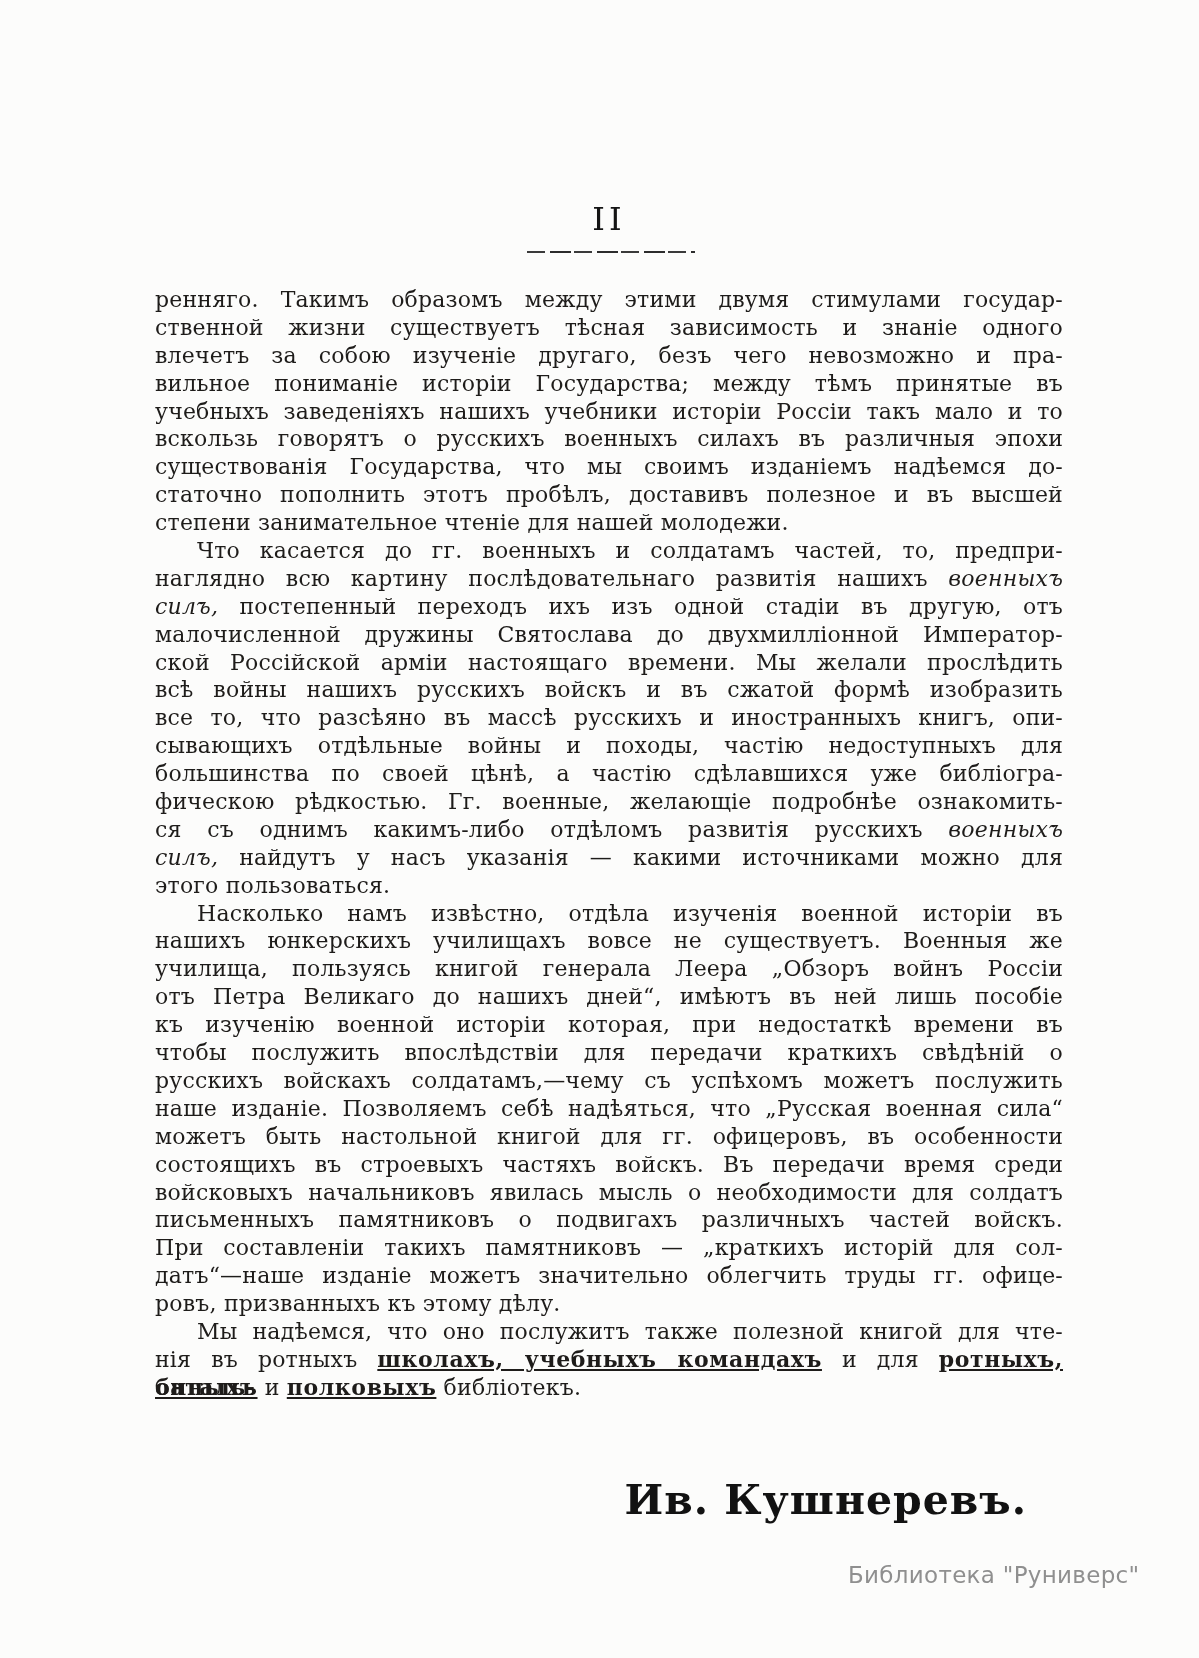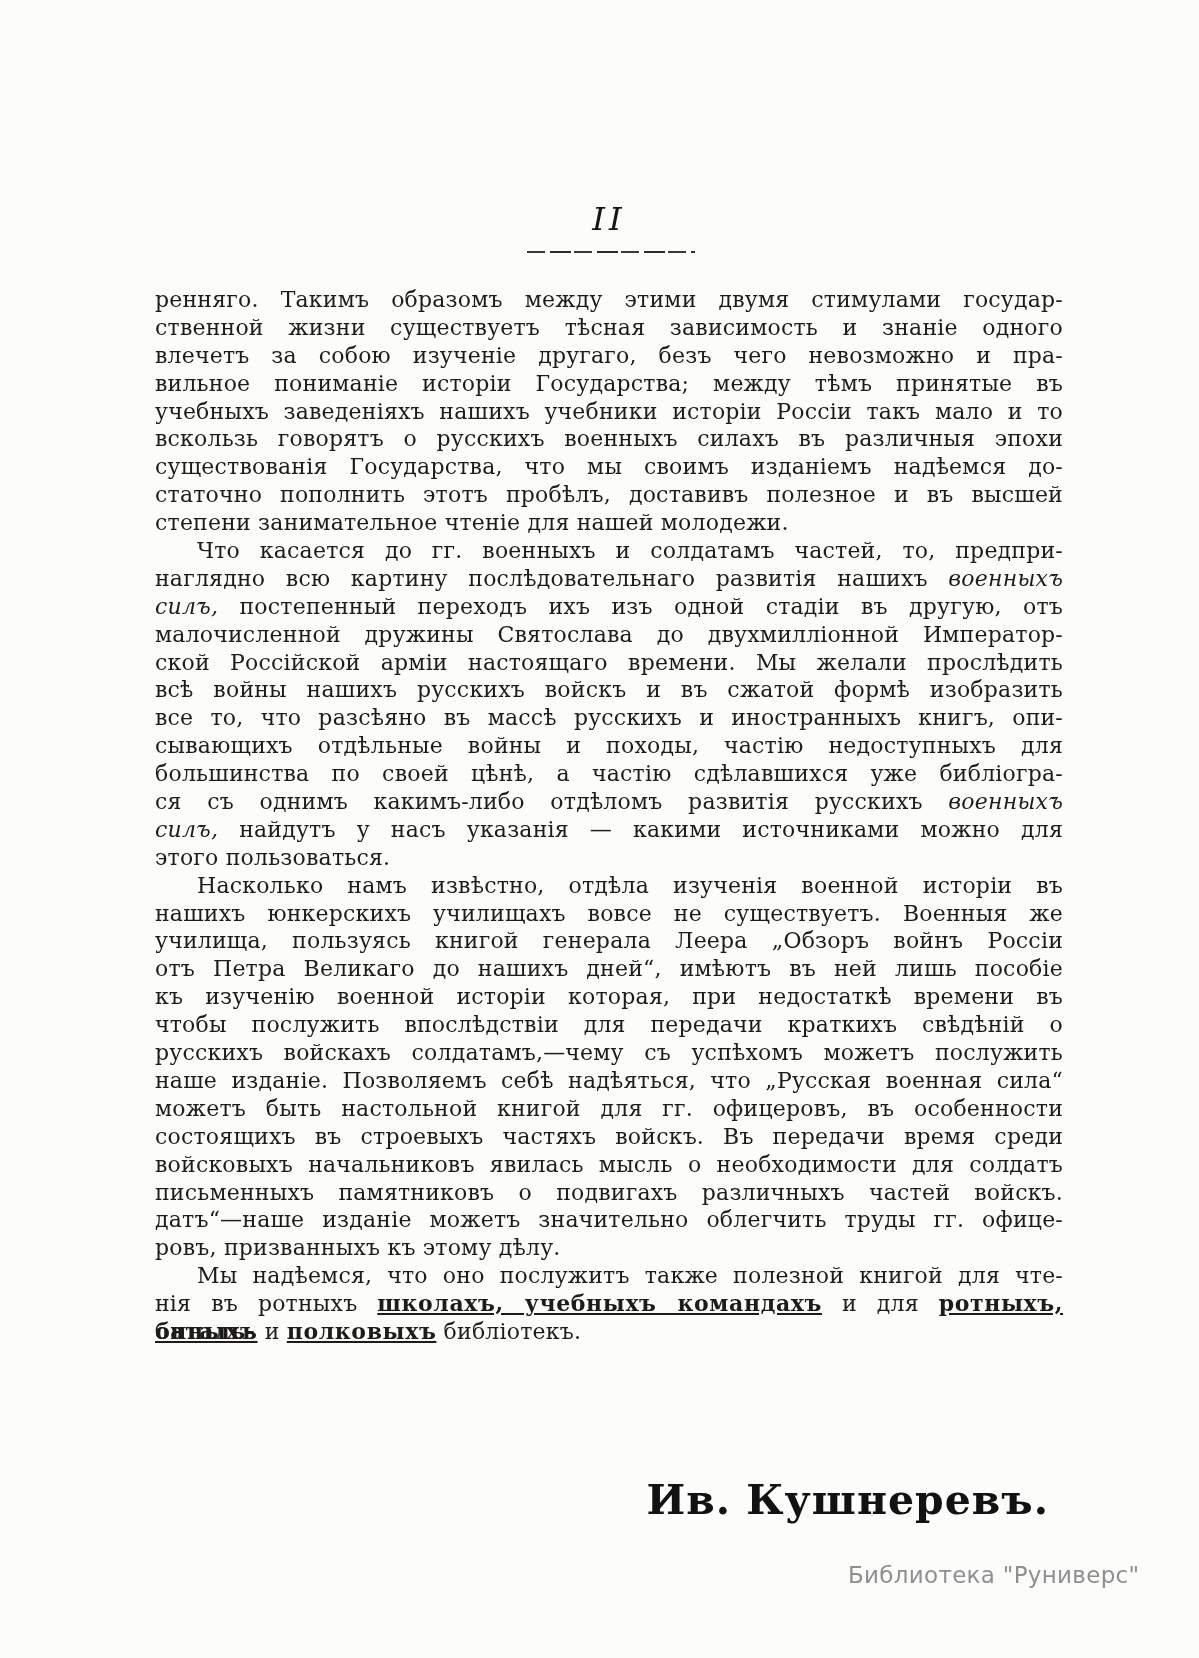--- a/index.html
+++ b/index.html
@@ -18,21 +18,20 @@
   .page-number {
     position: absolute;
     top: 200px;
     left: 155px;
     width: 908px;
     text-align: center;
     font-size: 32px;
     font-weight: normal;
     letter-spacing: 4px;
     color: #141414;
-    font-style: italic;
   }
   .divider-rule {
     position: absolute;
     top: 250px;
     left: 527px;
     width: 168px;
     height: 3px;
     background: repeating-linear-gradient(
       90deg,
       #3a3a3a 0px, #3a3a3a 18px,
@@ -60,21 +59,21 @@
     height: 27.9px;
     overflow: visible;
   }
   .para .line:last-child { text-align-last: left; }
   .para.indented .line:first-child { text-indent: 42px; }
   .it { font-style: italic; }
   .bd { font-weight: bold; letter-spacing: 0.6px; text-decoration: underline; }
   .signature {
     position: absolute;
     top: 1476px;
-    left: 167px;
+    left: 145px;
     width: 908px;
     text-align: right;
     padding-right: 26px;
     box-sizing: border-box;
     font-size: 41px;
     font-weight: bold;
     letter-spacing: 1px;
     color: #121212;
   }
   .watermark {
@@ -110,37 +109,39 @@
   <div class="para indented">
       <div class="line">Что касается до гг. военныхъ и солдатамъ частей, то, предпри-</div>
       <div class="line"><span>наглядно всю картину послѣдовательнаго развитія нашихъ </span><span class="it">военныхъ</span></div>
       <div class="line"><span class="it">силъ,</span><span> постепенный переходъ ихъ изъ одной стадіи въ другую, отъ</span></div>
       <div class="line">малочисленной дружины Святослава до двухмилліонной Император-</div>
       <div class="line">ской Россійской арміи настоящаго времени. Мы желали прослѣдить</div>
       <div class="line">всѣ войны нашихъ русскихъ войскъ и въ сжатой формѣ изобразить</div>
       <div class="line">все то, что разсѣяно въ массѣ русскихъ и иностранныхъ книгъ, опи-</div>
       <div class="line">сывающихъ отдѣльные войны и походы, частію недоступныхъ для</div>
       <div class="line">большинства по своей цѣнѣ, а частію сдѣлавшихся уже библіогра-</div>
+      <div class="line">фическою рѣдкостью. Гг. военные, желающіе подробнѣе ознакомить-</div>
       <div class="line"><span>ся съ однимъ какимъ-либо отдѣломъ развитія русскихъ </span><span class="it">военныхъ</span></div>
       <div class="line"><span class="it">силъ,</span><span> найдутъ у насъ указанія — какими источниками можно для</span></div>
       <div class="line">этого пользоваться.</div>
     </div>
   <div class="para indented">
       <div class="line">Насколько намъ извѣстно, отдѣла изученія военной исторіи въ</div>
       <div class="line">нашихъ юнкерскихъ училищахъ вовсе не существуетъ. Военныя же</div>
       <div class="line">училища, пользуясь книгой генерала Леера „Обзоръ войнъ Россіи</div>
       <div class="line">отъ Петра Великаго до нашихъ дней“, имѣютъ въ ней лишь пособіе</div>
       <div class="line">къ изученію военной исторіи которая, при недостаткѣ времени въ</div>
       <div class="line">чтобы послужить впослѣдствіи для передачи краткихъ свѣдѣній о</div>
       <div class="line">русскихъ войскахъ солдатамъ,—чему съ успѣхомъ можетъ послужить</div>
       <div class="line">наше изданіе. Позволяемъ себѣ надѣяться, что „Русская военная сила“</div>
       <div class="line">можетъ быть настольной книгой для гг. офицеровъ, въ особенности</div>
       <div class="line">состоящихъ въ строевыхъ частяхъ войскъ. Въ передачи время среди</div>
       <div class="line">войсковыхъ начальниковъ явилась мысль о необходимости для солдатъ</div>
       <div class="line">письменныхъ памятниковъ о подвигахъ различныхъ частей войскъ.</div>
+      <div class="line">При составленіи такихъ памятниковъ — „краткихъ исторій для сол-</div>
       <div class="line">датъ“—наше изданіе можетъ значительно облегчить труды гг. офице-</div>
       <div class="line">ровъ, призванныхъ къ этому дѣлу.</div>
     </div>
   <div class="para indented">
       <div class="line">Мы надѣемся, что оно послужитъ также полезной книгой для чте-</div>
       <div class="line"><span>нія въ ротныхъ </span><span class="bd">школахъ, учебныхъ командахъ</span><span> и для </span><span class="bd">ротныхъ, баталь-</span></div>
       <div class="line"><span class="bd">онныхъ</span><span> и </span><span class="bd">полковыхъ</span><span> библіотекъ.</span></div>
     </div>
 </div>
 

